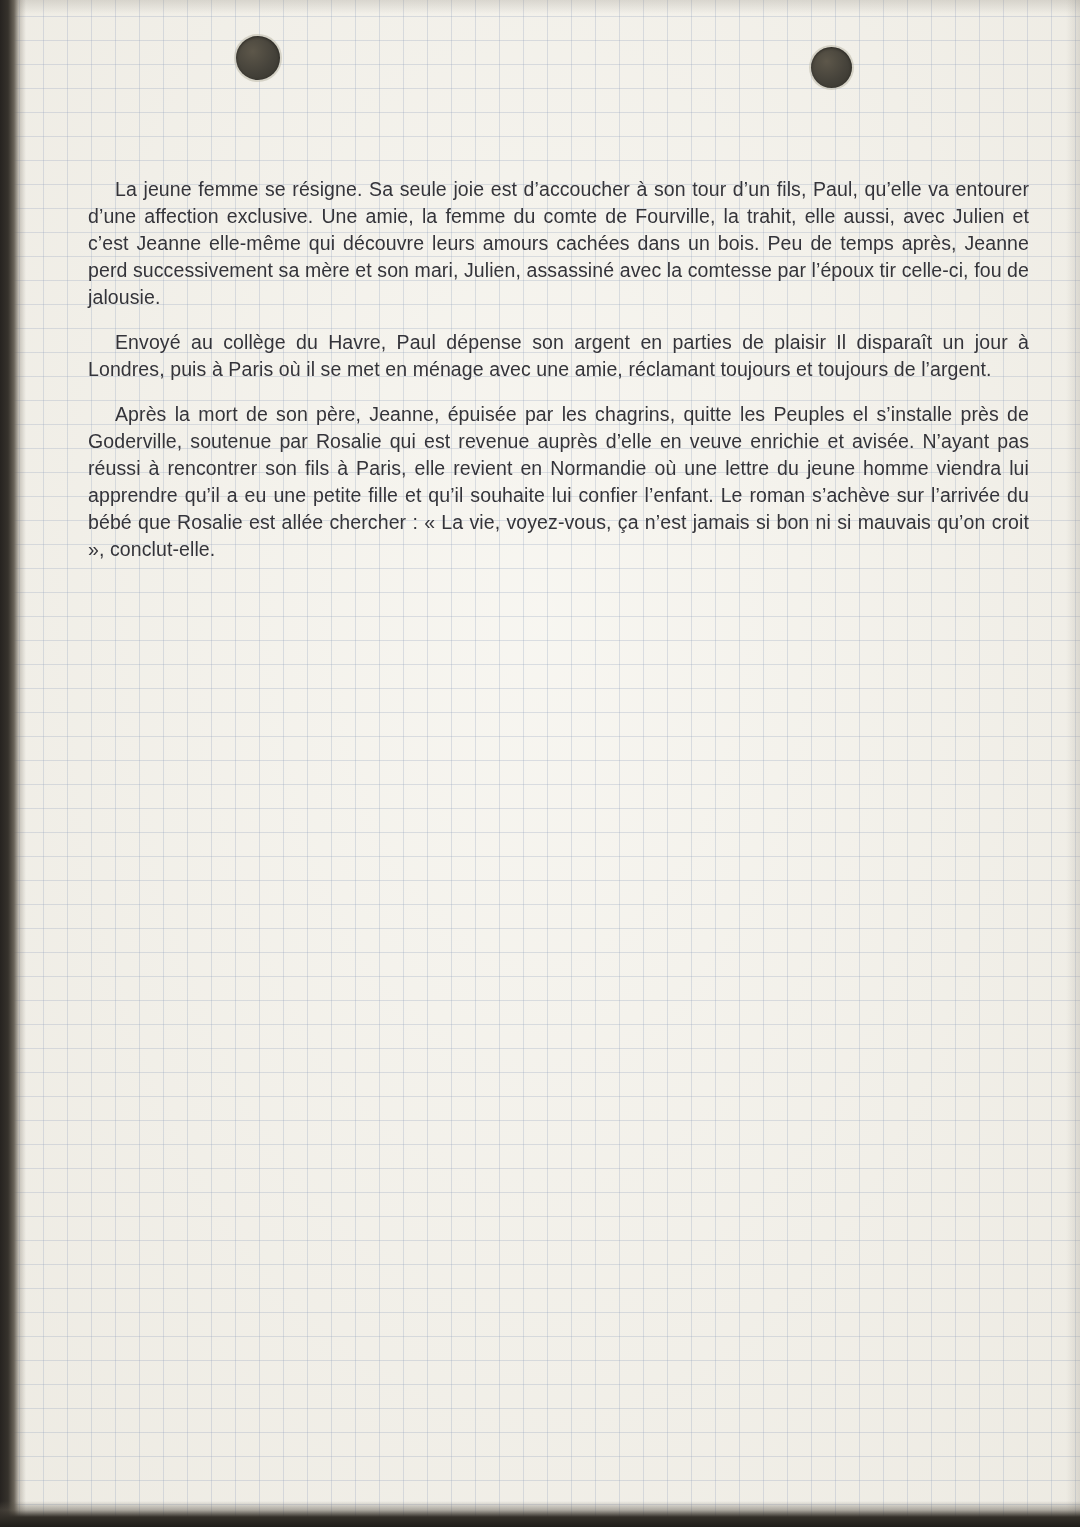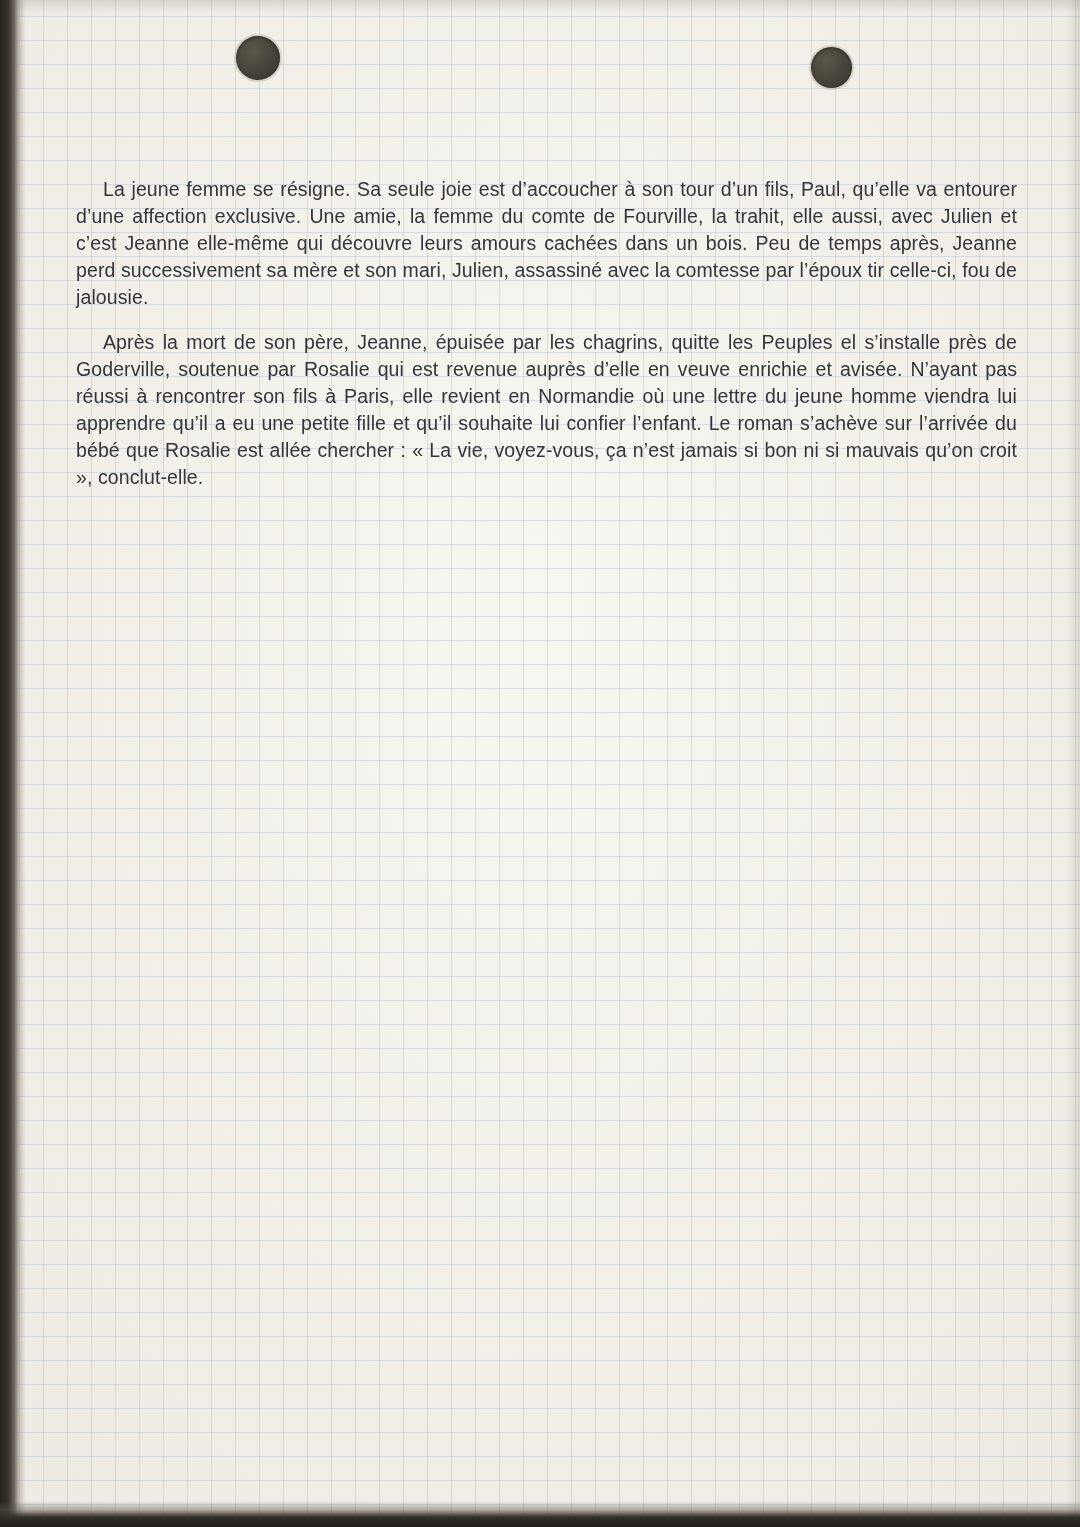--- a/index.html
+++ b/index.html
@@ -67,21 +67,21 @@
     background: radial-gradient(circle at 38% 35%, #5d574a, #45423a 55%, #35332c 100%);
     box-shadow: 0 0 0 2px rgba(190,185,170,0.55), inset 0 1px 3px rgba(0,0,0,0.45);
     z-index: 4;
   }
   .hole-1 { left: 236px; top: 36px;  width: 44px; height: 44px; }
   .hole-2 { left: 811px; top: 47px;  width: 41px; height: 41px; }
 
   
   .text-block {
     position: absolute;
-    left: 76px;
+    left: 88px;
     top: 176px;
     width: 941px;
     z-index: 5;
     color: #34343a;
     font-size: 19.5px;
     line-height: 27px;
     letter-spacing: 0.1px;
     text-align: justify;
   }
   .text-block p {
@@ -97,16 +97,17 @@
   <div class="edge-top"></div>
   <div class="edge-right"></div>
   <div class="edge-left"></div>
   <div class="edge-bottom"></div>
 
   <div class="hole hole-1"></div>
   <div class="hole hole-2"></div>
 
   <div class="text-block">
     <p>La jeune femme se résigne. Sa seule joie est d’accoucher à son tour d’un fils, Paul, qu’elle va entourer d’une affection exclusive. Une amie, la femme du comte de Fourville, la trahit, elle aussi, avec Julien et c’est Jeanne elle-même qui découvre leurs amours cachées dans un bois. Peu de temps après, Jeanne perd successivement sa mère et son mari, Julien, assassiné avec la comtesse par l’époux tir celle-ci, fou de jalousie.</p>
+    <p>Envoyé au collège du Havre, Paul dépense son argent en parties de plaisir Il disparaît un jour à Londres, puis à Paris où il se met en ménage avec une amie, réclamant toujours et toujours de l’argent.</p>
     <p>Après la mort de son père, Jeanne, épuisée par les chagrins, quitte les Peuples el s’installe près de Goderville, soutenue par Rosalie qui est revenue auprès d’elle en veuve enrichie et avisée. N’ayant pas réussi à rencontrer son fils à Paris, elle revient en Normandie où une lettre du jeune homme viendra lui apprendre qu’il a eu une petite fille et qu’il souhaite lui confier l’enfant. Le roman s’achève sur l’arrivée du bébé que Rosalie est allée chercher : « La vie, voyez-vous, ça n’est jamais si bon ni si mauvais qu’on croit », conclut-elle.</p>
   </div>
 
 </div>
 
 </body></html>

